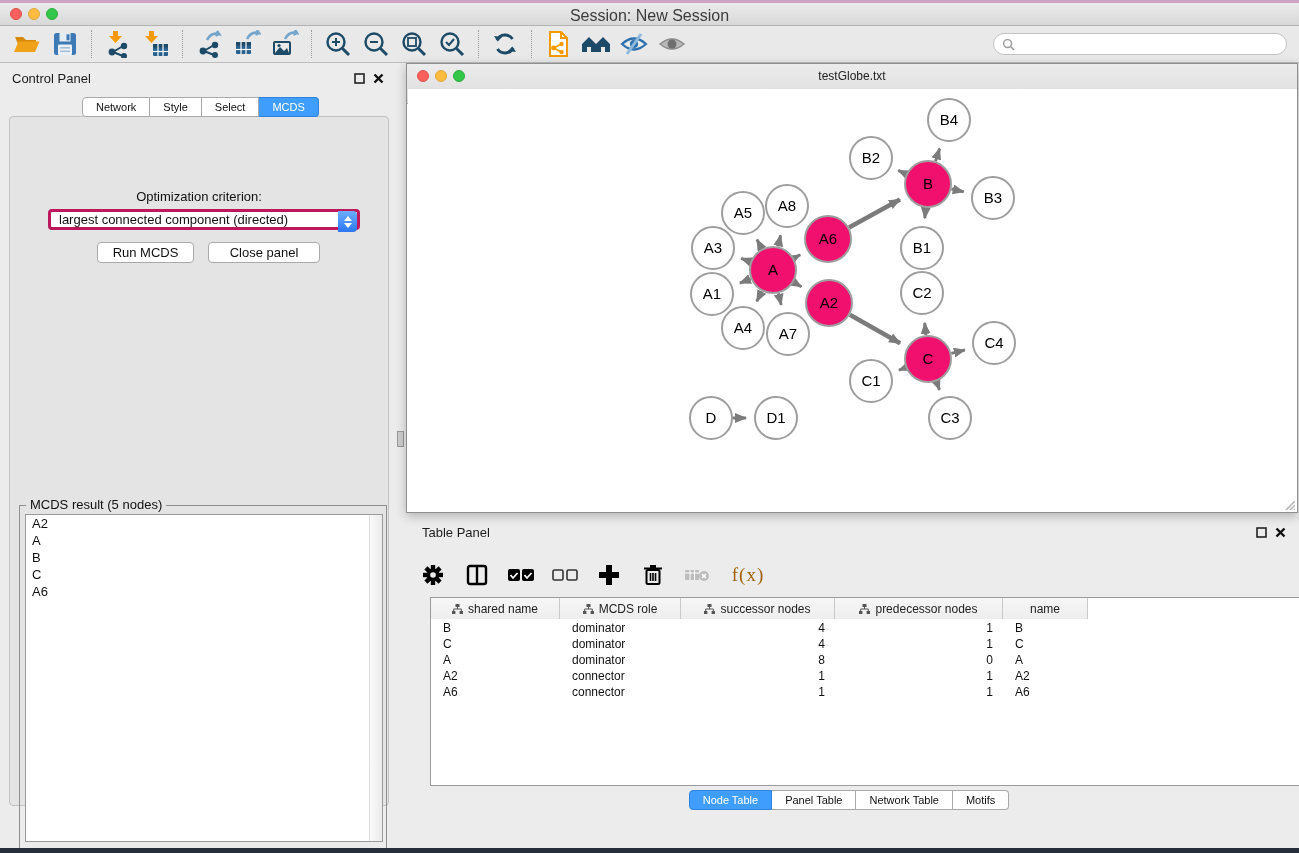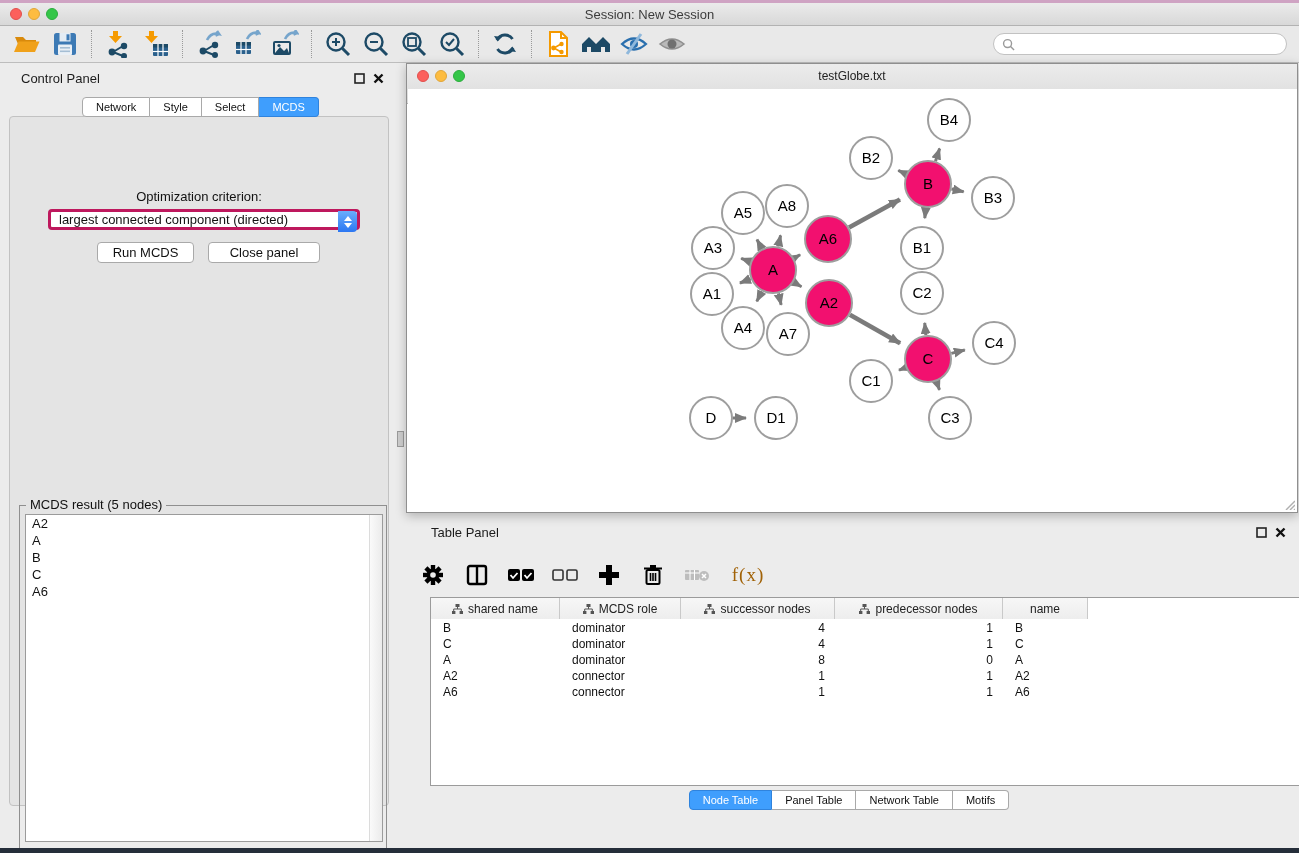--- a/index.html
+++ b/index.html
@@ -12,37 +12,37 @@
   
   .desktop-top { position:absolute; left:0; top:0; width:1299px; height:3px; background:#cfa3c3; }
   .titlebar {
     position:absolute; left:0; top:3px; width:1299px; height:23px;
     background:linear-gradient(#ebebeb,#d8d8d8); border-bottom:1px solid #b2b2b2;
   }
   .tl { position:absolute; top:5px; width:12px; height:12px; border-radius:50%; }
   .tl.red { left:10px; background:#fc605c; border:1px solid #e1504d;}
   .tl.yel { left:28px; background:#fdbc40; border:1px solid #e0a63a;}
   .tl.grn { left:46px; background:#34c648; border:1px solid #2cad3e;}
-  .titlebar .title { position:absolute; left:0; right:0; top:4px; text-align:center; font-size:13px; color:#3c3c3c; }
+  .titlebar .title { position:absolute; left:0; right:0; top:4px; text-align:center; font-size:16px; color:#3c3c3c; }
   
   .main-toolbar {
     position:absolute; left:0; top:26px; width:1299px; height:37px;
     background:#e9e9e9; border-bottom:1px solid #bdbdbd;
     display:flex; align-items:center; padding-left:8px;
   }
   .icon-btn { width:38px; height:32px; display:flex; align-items:center; justify-content:center; cursor:default; }
   .vsep { width:0; height:28px; border-left:1px dotted #9a9a9a; margin:0 7px; }
   .searchbox {
     position:absolute; right:12px; top:7px; width:294px; height:22px;
     background:#fff; border:1px solid #c2c2c2; border-radius:11px;
     display:flex; align-items:center; padding-left:8px;
   }
   .searchbox input { border:none; outline:none; width:250px; font-size:12px; background:transparent; margin-left:4px;}
   
-  .panel-head-title { font-size:13px; color:#1c1c1c;margin-left:9px; }
+  .panel-head-title { font-size:13px; color:#1c1c1c; }
   .win-ctl { display:flex; gap:8px; align-items:center; }
   
   .control-panel { position:absolute; left:4px; top:66px; width:390px; height:748px; }
   .cp-head { position:absolute; left:8px; top:5px; }
   .cp-ctls { position:absolute; right:10px; top:7px; }
   .cp-body {
     position:absolute; left:5px; top:50px; width:380px; height:690px;
     background:#e4e4e4; border:1px solid #c2c2c2; border-radius:4px;
   }
   .seg-tabs { position:absolute; left:78px; top:31px; display:flex; z-index:3; }

